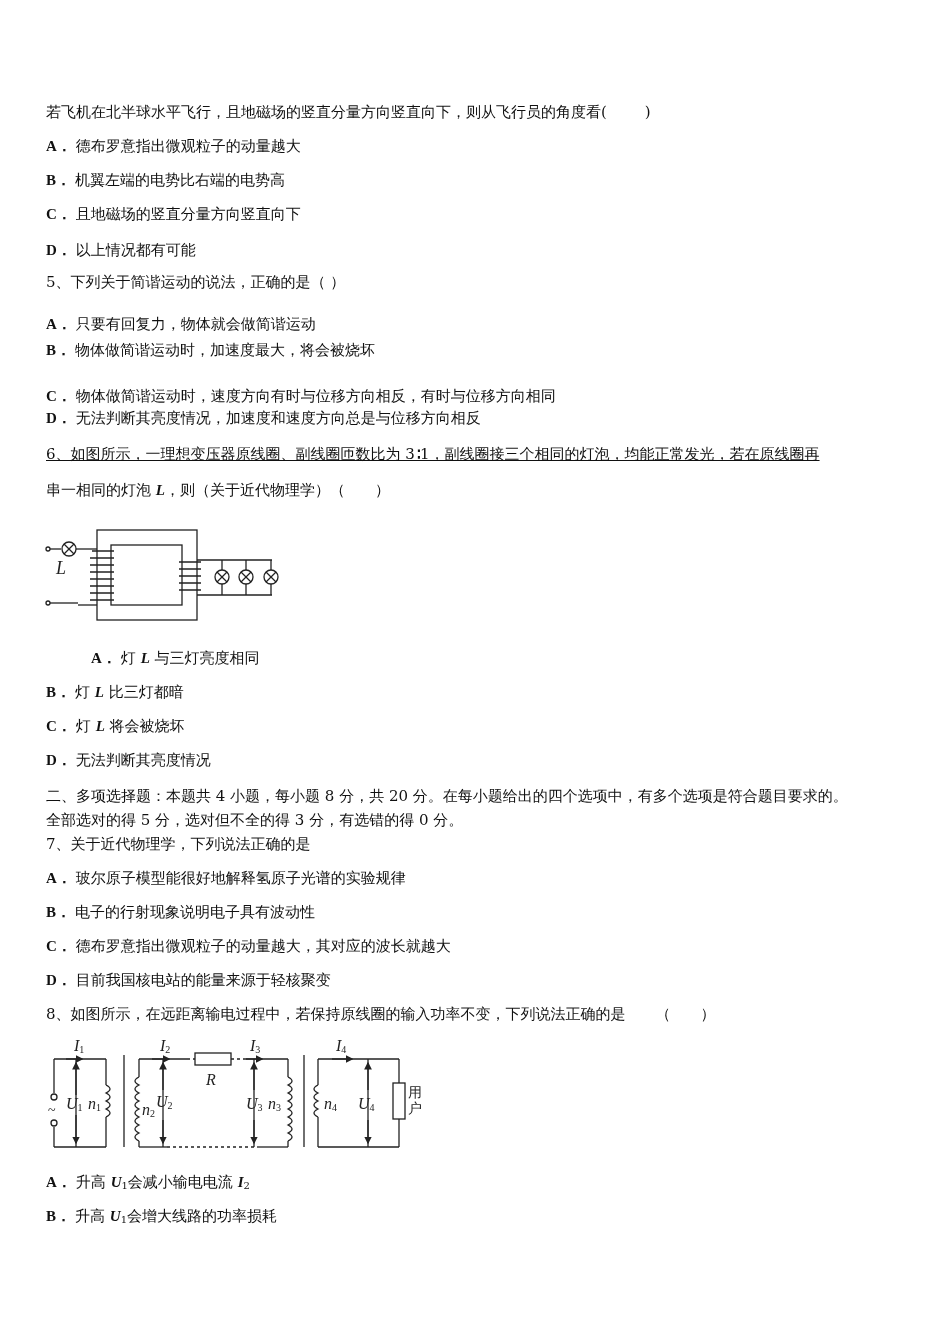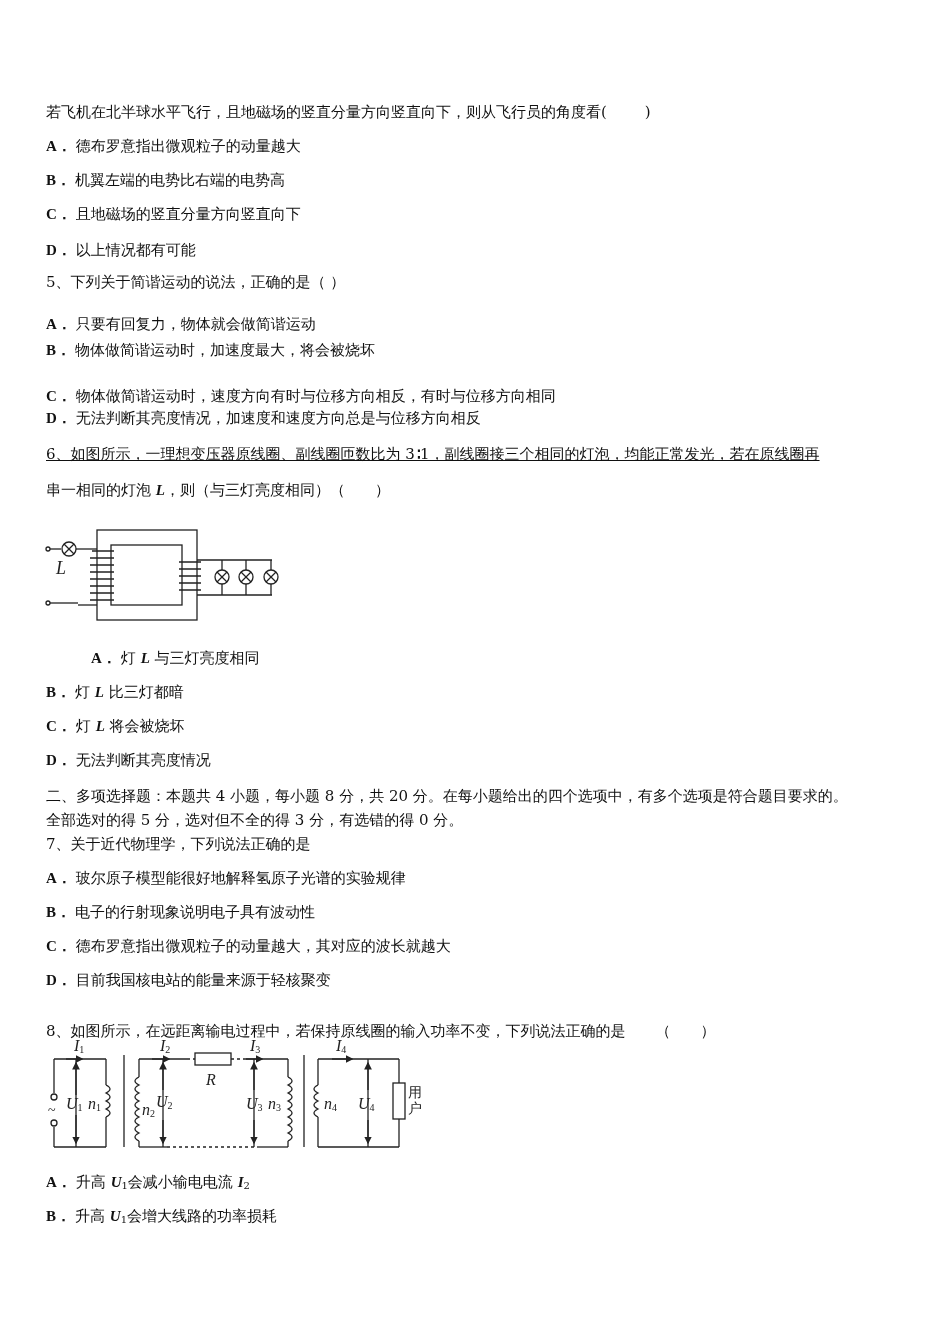--- a/index.html
+++ b/index.html
@@ -24,21 +24,21 @@
 <div class="line" style="top:240px;"><span class="opt-letter">D．</span><span>以上情况都有可能</span></div>
 
 <div class="line" style="top:272px;">5、下列关于简谐运动的说法，正确的是（ ）</div>
 <div class="line" style="top:306px;margin-top:8px;"><span class="opt-letter">A．</span><span>只要有回复力，物体就会做简谐运动</span></div>
 <div class="line" style="top:340px;"><span class="opt-letter">B．</span><span>物体做简谐运动时，加速度最大，将会被烧坏</span></div>
 <div class="line" style="top:386px;"><span class="opt-letter">C．</span><span>物体做简谐运动时，速度方向有时与位移方向相反，有时与位移方向相同</span></div>
 <div class="line" style="top:408px;"><span class="opt-letter">D．</span><span>无法判断其亮度情况，加速度和速度方向总是与位移方向相反</span></div>
 
 <div class="line" style="top:444px;text-decoration:underline;">6、如图所示，一理想变压器原线圈、副线圈匝数比为 3∶1，副线圈接三个相同的灯泡，均能正常发光，若在原线圈再</div>
 <div class="line" style="top:480px;">
-  <span>串一相同的灯泡 </span><span class="it">L</span><span>，则（与三灯亮度相同）（　　）</span>
+  <span>串一相同的灯泡 </span><span class="it">L</span><span>，则（关于近代物理学）（　　）</span>
 </div>
 
 <svg style="left:42px;top:525px;" width="250" height="100" viewBox="0 0 250 100">
   <g stroke="#222" stroke-width="1.3" fill="none">
 
     <rect x="55" y="5" width="100" height="90"></rect>
     <rect x="69" y="20" width="71" height="60"></rect>
 
     <circle cx="6" cy="24" r="2"></circle>
     <circle cx="6" cy="78" r="2"></circle>
@@ -92,21 +92,21 @@
 
 <div class="line" style="top:786px;">二、多项选择题：本题共 4 小题，每小题 8 分，共 20 分。在每小题给出的四个选项中，有多个选项是符合题目要求的。</div>
 <div class="line" style="top:810px;">全部选对的得 5 分，选对但不全的得 3 分，有选错的得 0 分。</div>
 
 <div class="line" style="top:834px;">7、关于近代物理学，下列说法正确的是</div>
 <div class="line" style="top:868px;"><span class="opt-letter">A．</span><span>玻尔原子模型能很好地解释氢原子光谱的实验规律</span></div>
 <div class="line" style="top:902px;"><span class="opt-letter">B．</span><span>电子的行射现象说明电子具有波动性</span></div>
 <div class="line" style="top:936px;"><span class="opt-letter">C．</span><span>德布罗意指出微观粒子的动量越大，其对应的波长就越大</span></div>
 <div class="line" style="top:970px;"><span class="opt-letter">D．</span><span>目前我国核电站的能量来源于轻核聚变</span></div>
 
-<div class="line" style="top:1004px;margin-top:17px;">
+<div class="line" style="top:1004px;">
   <span>8、如图所示，在远距离输电过程中，若保持原线圈的输入功率不变，下列说法正确的是</span><span style="display:inline-block;width:30px;"></span><span>（　　）</span>
 </div>
 
 <svg style="left:42px;top:1035px;" width="390" height="120" viewBox="0 0 390 120">
   <defs>
     <marker id="arr" markerWidth="6" markerHeight="6" refX="5" refY="3" orient="auto">
       <path d="M0,0 L6,3 L0,6 z" fill="#222"></path>
     </marker>
   </defs>
   <g stroke="#222" stroke-width="1.3" fill="none">

